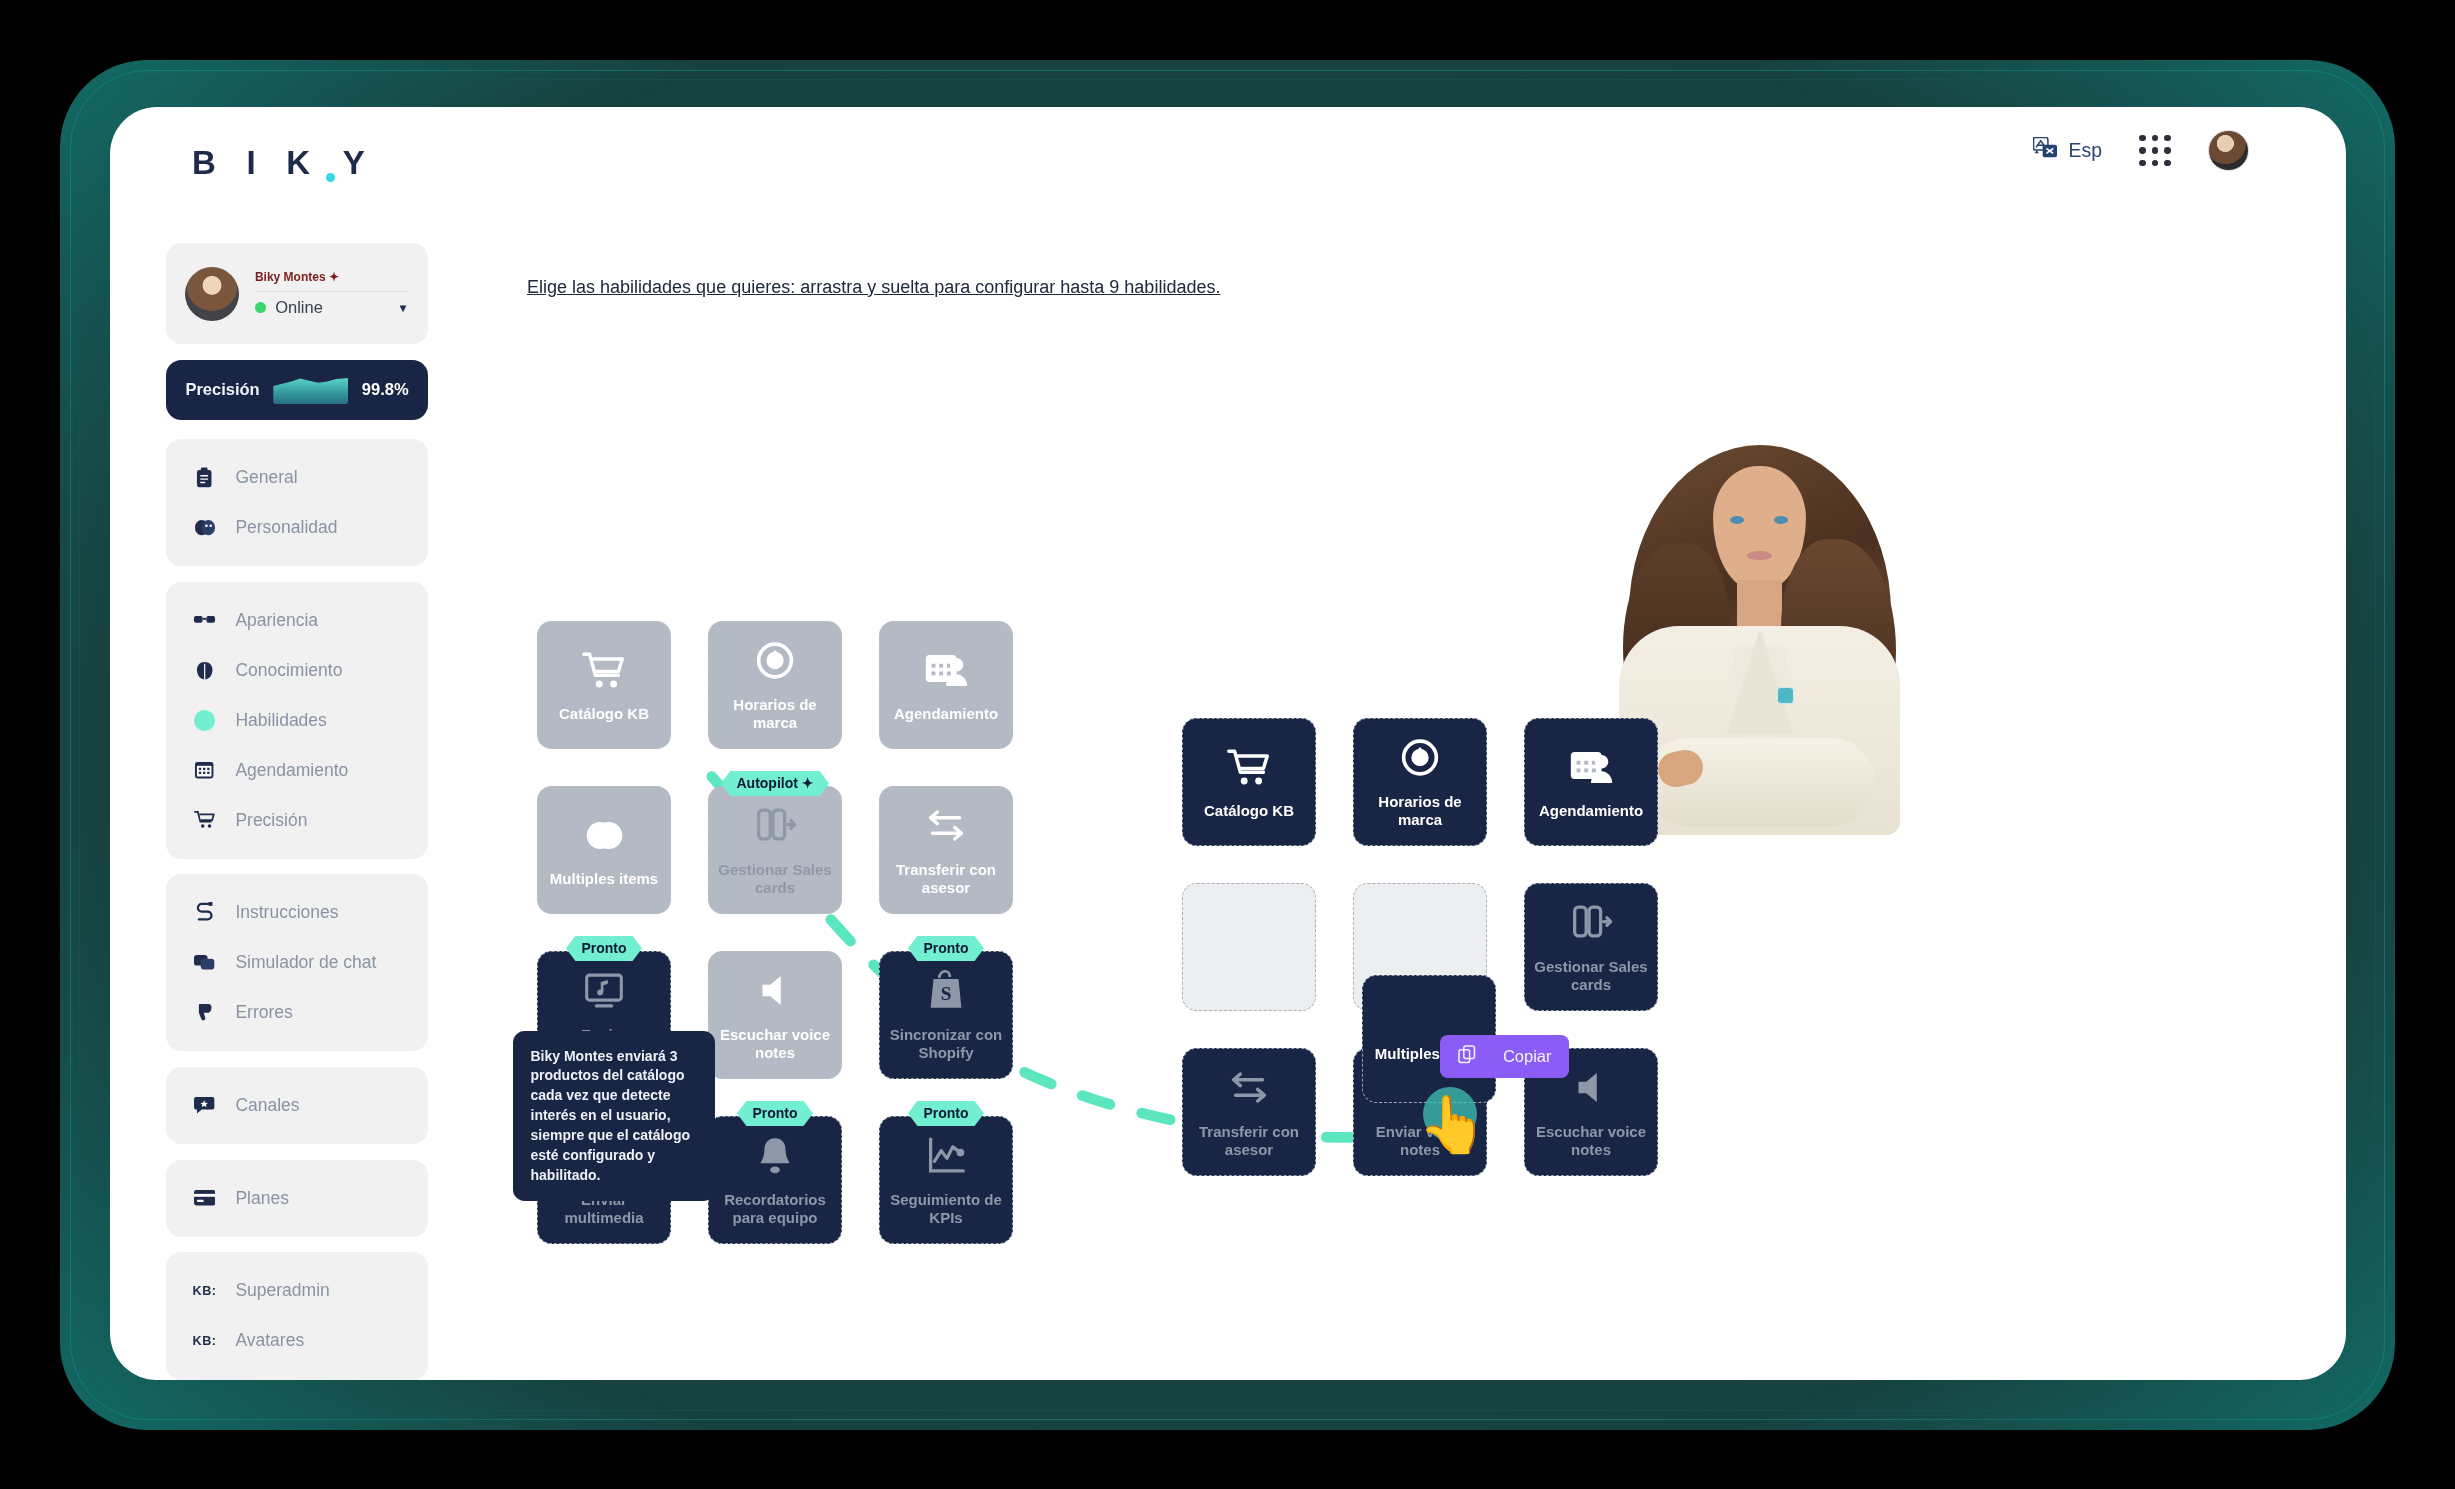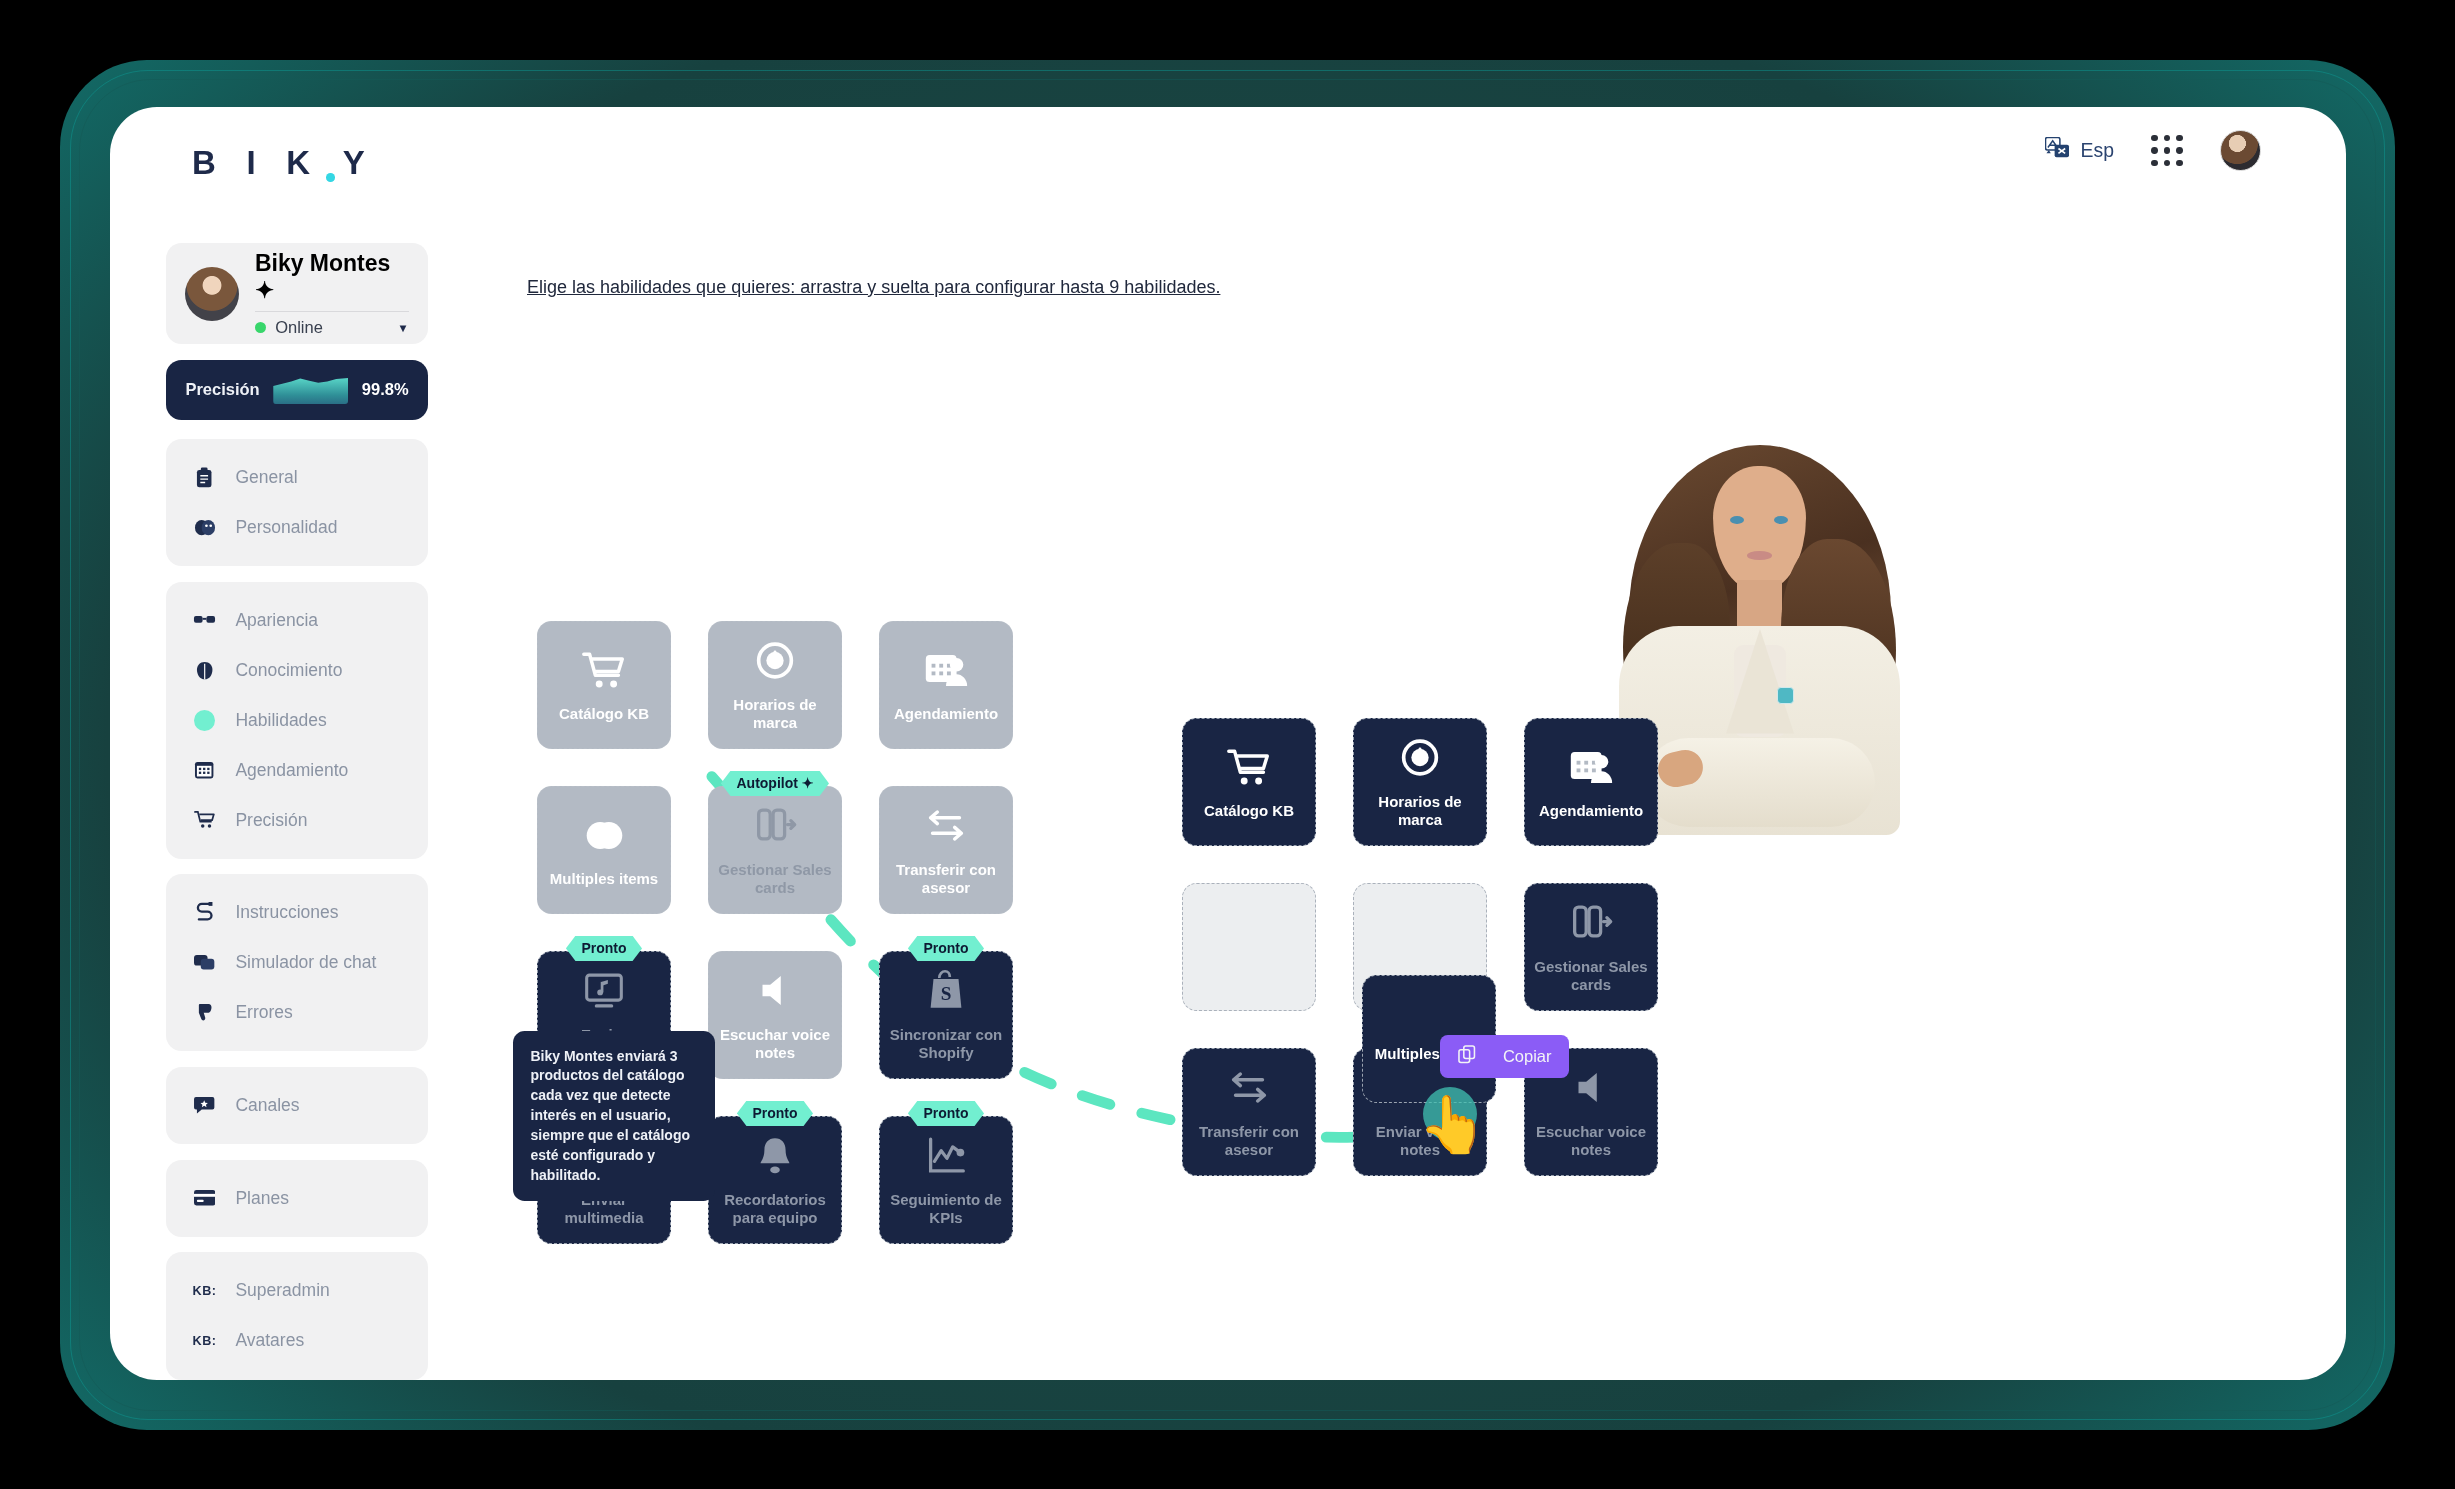--- a/index.html
+++ b/index.html
@@ -40,39 +40,39 @@
   #tab-group{
     position:absolute; left:50%; transform:translateX(-50%); top:27px;
     display:flex; background:#f1f1f2; border-radius:13.6px; width:388px; height:58px;
   }
   .tab{
     flex:1; display:flex; align-items:center; justify-content:center; gap:7.8px;
     font-size:18.4px; color:#20283c; border-radius:13.6px; cursor:pointer;
   }
   .tab.active{ background:#72efd0; font-weight:400; }
 
-  #topbar-right{ position:absolute; right:85px; top:23px; display:flex; align-items:center; gap:37px;}
+  #topbar-right{ position:absolute; right:97px; top:23px; display:flex; align-items:center; gap:37px;}
   #lang-switch{ display:flex; align-items:center; gap:10.7px; color:#2b4470; font-size:19.4px; cursor:pointer;}
   #grid-icon{ display:grid; grid-template-columns:repeat(3,6.8px); gap:5.8px; cursor:pointer;}
   #grid-icon i{ width:6.8px;height:6.8px;border-radius:50%;background:#2b2f38; display:block;}
   #user-avatar{ width:41px;height:41px;border-radius:50%;
     background:radial-gradient(circle at 42% 32%, #e7cdb4 0 24%, #6b4a33 25% 58%, #2c2b30 60% 100%);
     border:1px solid #d7d7d7; cursor:pointer;}
 
   
   #sidebar{ position:absolute; left:56px; top:136px; width:262px; }
   .panel{ background:#f1f1f2; border-radius:15.5px; padding:13.6px 0; margin-bottom:15.5px; }
 
   #profile-card{ background:#f1f1f2; border-radius:15.5px; height:101px; display:flex;
      align-items:center; padding:0 19.4px; gap:15.5px; margin-bottom:15.5px;}
   #profile-pic{ width:54px;height:54px;border-radius:50%;
      background:radial-gradient(circle at 50% 34%, #f0d5bd 0 20%, #7a573c 22% 56%, #424249 58% 100%);
      flex:none;}
   #profile-text{ flex:1; }
-  #profile-name{ font-size:23px; font-weight:700; color:#000000; display:flex; align-items:center; gap:6.8px;}
+  #profile-name{ font-size:12px; font-weight:700; color:#7f1d1d; display:flex; align-items:center; gap:6.8px;}
   #profile-divider{ height:1px; background:#d9d9dc; margin:6.8px 0 5.8px;}
   #profile-status{ display:flex; align-items:center; gap:8.7px; font-size:16.5px; color:#39404f;}
   #status-dot{ width:11.6px;height:11.6px;border-radius:50%;background:#38d66b;}
   #profile-caret{ margin-left:auto; font-size:11.6px; color:#1e2a4a;}
 
   #precision-card{
     background:#192544; border-radius:15.5px; height:60px; display:flex; align-items:center;
     padding:0 19.4px; gap:13.6px; margin-bottom:19.4px;}
   #precision-label{ color:#eef1f7; font-size:16.5px; font-weight:700;}
   #precision-spark{ flex:1; height:29px; border-radius:2.9px;

